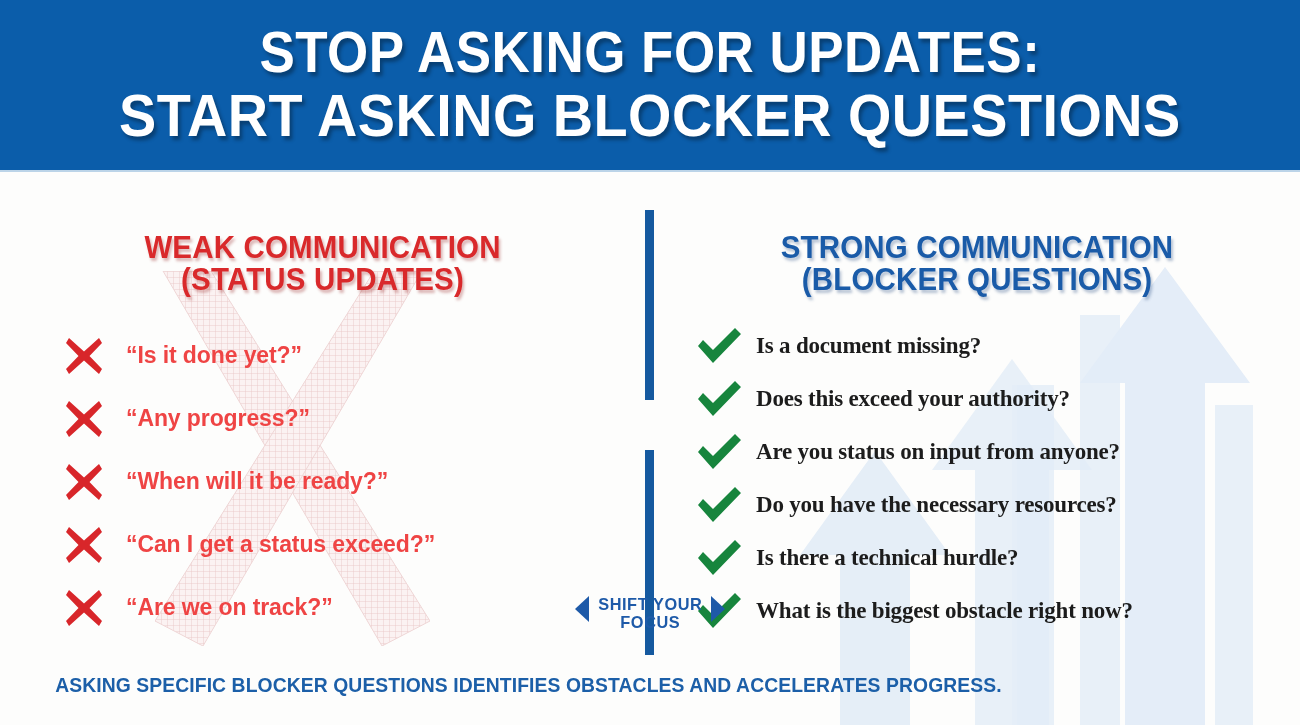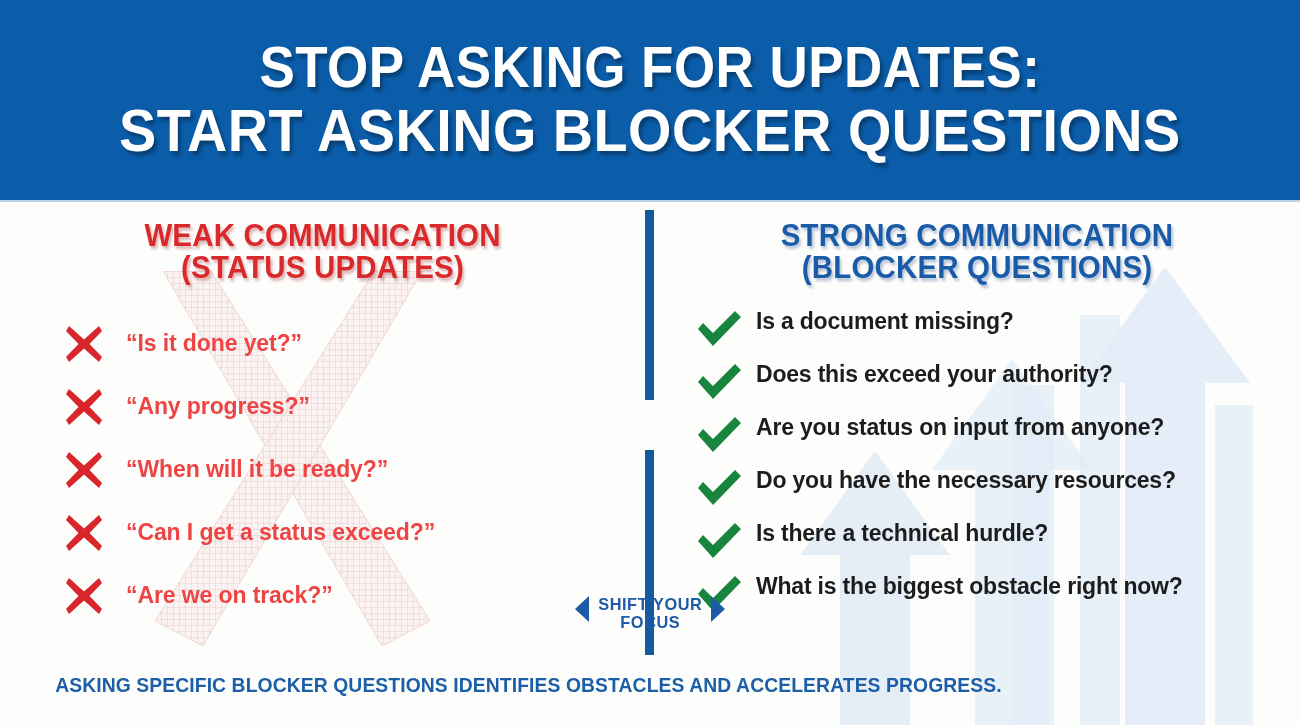--- a/index.html
+++ b/index.html
@@ -7,21 +7,21 @@
   html, body { width:1300px; height:725px; }
   body {
     font-family: "Liberation Sans", sans-serif;
     background:#fdfdfc;
     position:relative;
     overflow:hidden;
   }
 
   
   #header-banner {
-    position:absolute; left:0; top:0; width:1300px; height:202px;
+    position:absolute; left:0; top:0; width:1300px; height:172px;
     background:#0b5daa;
     border-bottom:2px solid #bcd4e8;
     display:flex; flex-direction:column;
     align-items:center; justify-content:center;
     z-index:6;
   }
   .title-line {
     color:#ffffff;
     font-weight:bold;
     font-size:58px;
@@ -82,21 +82,21 @@
   #arrow-left-icon {
     border-top:13px solid transparent; border-bottom:13px solid transparent;
     border-right:14px solid #1e5aa8; margin-right:7px;
   }
   #arrow-right-icon {
     border-top:13px solid transparent; border-bottom:13px solid transparent;
     border-left:14px solid #1e5aa8; margin-left:7px;
   }
 
   
-  .column { position:absolute; top:4px; z-index:3; }
+  .column { position:absolute; top:16px; z-index:3; }
   #left-column  { left:0px;   width:645px; }
   #right-column { left:654px; width:646px; }
 
   .col-heading {
     font-weight:bold; text-align:center;
     line-height:1.04; letter-spacing:0.2px;
     transform:scaleX(0.95);
   }
   #weak-heading {
     color:#d9292b; font-size:31px;
@@ -118,22 +118,23 @@
   }
   .x-icon { flex:none; width:44px; height:44px; margin-right:20px; position:relative; }
   .weak-text {
     font-size:23px; font-weight:bold; color:#ef4444;
     letter-spacing:-0.1px; white-space:nowrap;
   }
 
   
   #strong-list { margin-top:22px; padding-left:40px; list-style:none; }
   .strong-item {
-    display:flex; align-items:flex-start;
+    display:flex; align-items:center;
     height:53px;
+    font-family:Liberation Serif, serif;
   }
   .check-icon { flex:none; width:50px; height:40px; margin-right:12px; margin-top:4px; }
   .strong-text-wrap { padding-top:2px; }
   .strong-text {
     font-size:23px; font-weight:bold; color:#1c1c1c;
     letter-spacing:-0.2px; white-space:nowrap; display:block;
   }
   .strong-underline {
     height:3px; background:#1b6298; margin-top:6px; width:100%;
   }

